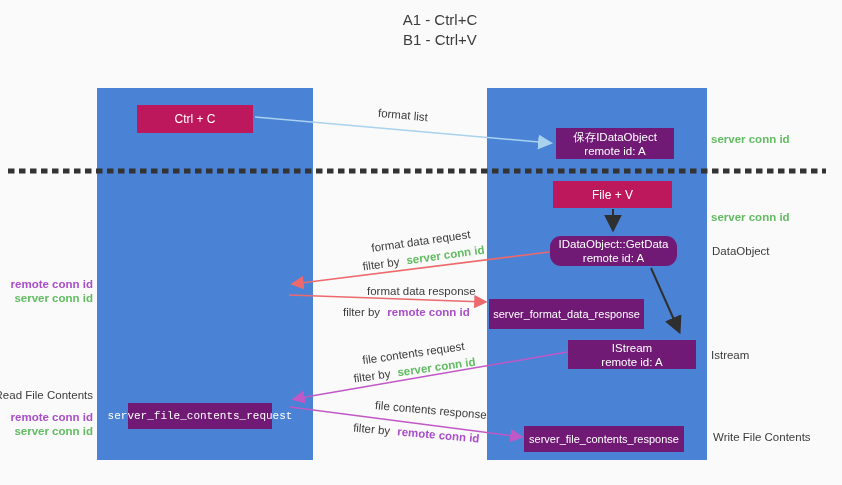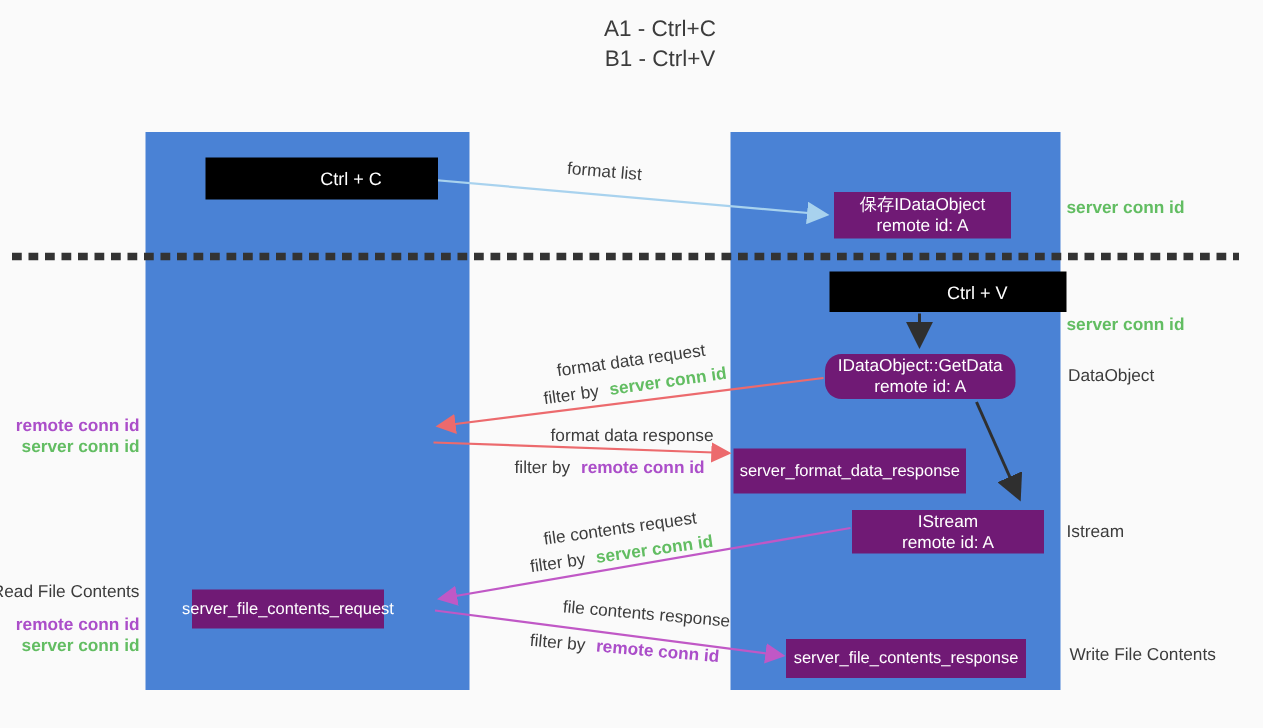--- a/index.html
+++ b/index.html
@@ -21,21 +21,21 @@
     top: 55px; width: 140px; text-align: center;
     font-size: 16px; line-height: 15px; color: #3c3c3c; margin-top: 37px;
   }
   .lane {
     top: 88px; height: 372px; background: #4a82d5;
   }
   .box {
     display: flex; flex-direction: column; align-items: center; justify-content: center;
     color: #ffffff; text-align: center; z-index: 4;
   }
-  .box.green { background: #000000; font-size: 12px; padding-left: 39px; }
+  .box.green { background: #be185d; font-size: 12px; }
   .box.orange { background: #701a75; }
   .box .l1, .box .l2 { font-size: 11.5px; line-height: 14px; }
   .box.single { font-size: 11px; }
   .arrows { position: absolute; left: 0; top: 0; z-index: 3; }
   .flabel {
     position: absolute; white-space: nowrap;
     font-size: 11.5px; color: #3c3c3c; z-index: 5;
   }
   .flabel span + span { margin-left: 4px; }
   .side-label {
@@ -94,39 +94,39 @@
   <div class="abs box green" style="left:137px; top:105px; width:116px; height:28px;">
     <span>Ctrl + C</span>
   </div>
 
   <div class="abs box orange" style="left:556px; top:128px; width:118px; height:31px;">
     <div class="l1">保存IDataObject</div>
     <div class="l2">remote id: A</div>
   </div>
 
   <div class="abs box green" style="left:553px; top:181px; width:119px; height:27px;">
-    <span>Ctrl + V</span>
+    <span>File + V</span>
   </div>
 
   <div class="abs box orange" style="left:550px; top:236px; width:127px; height:30px;border-radius:11px;">
     <div class="l1">IDataObject::GetData</div>
     <div class="l2">remote id: A</div>
   </div>
 
 
   <div class="abs box orange single" style="left:489px; top:299px; width:155px; height:30px;">
     <span>server_format_data_response</span>
   </div>
 
   <div class="abs box orange" style="left:568px; top:340px; width:128px; height:29px;">
     <div class="l1">IStream</div>
     <div class="l2">remote id: A</div>
   </div>
 
-  <div class="abs box orange single" style="left:128px; top:393px; width:128px; height:26px;">
+  <div class="abs box orange single" style="left:128px; top:403px; width:144px; height:26px;font-family:Liberation Mono, monospace;">
     <span>server_file_contents_request</span>
   </div>
 
   <div class="abs box orange single" style="left:524px; top:426px; width:160px; height:26px;">
     <span>server_file_contents_response</span>
   </div>
 
   <div class="flabel" style="left:378px; top:109px; transform:rotate(5deg);">
     <span>format list</span>
   </div>

